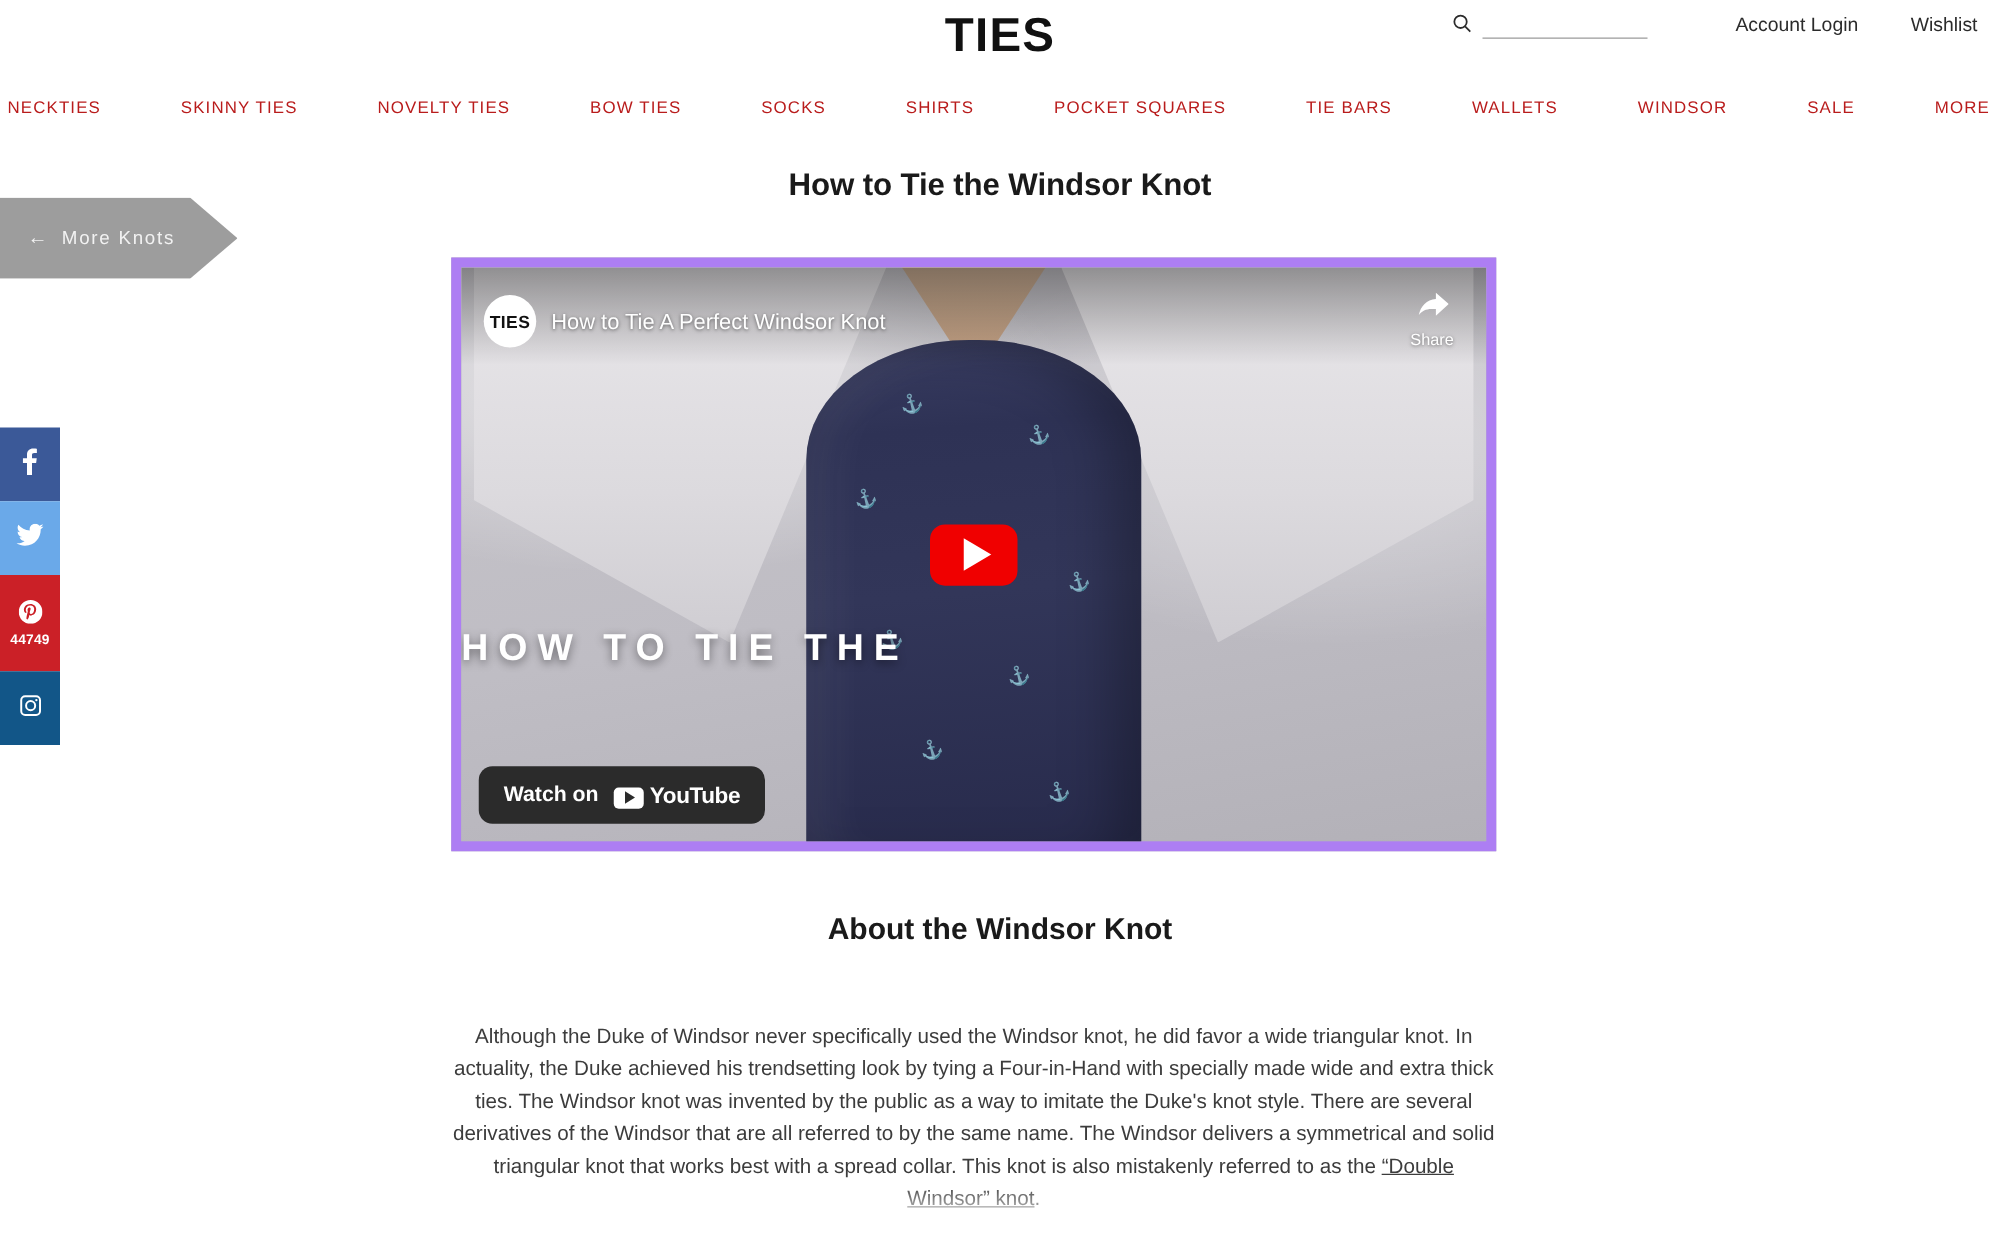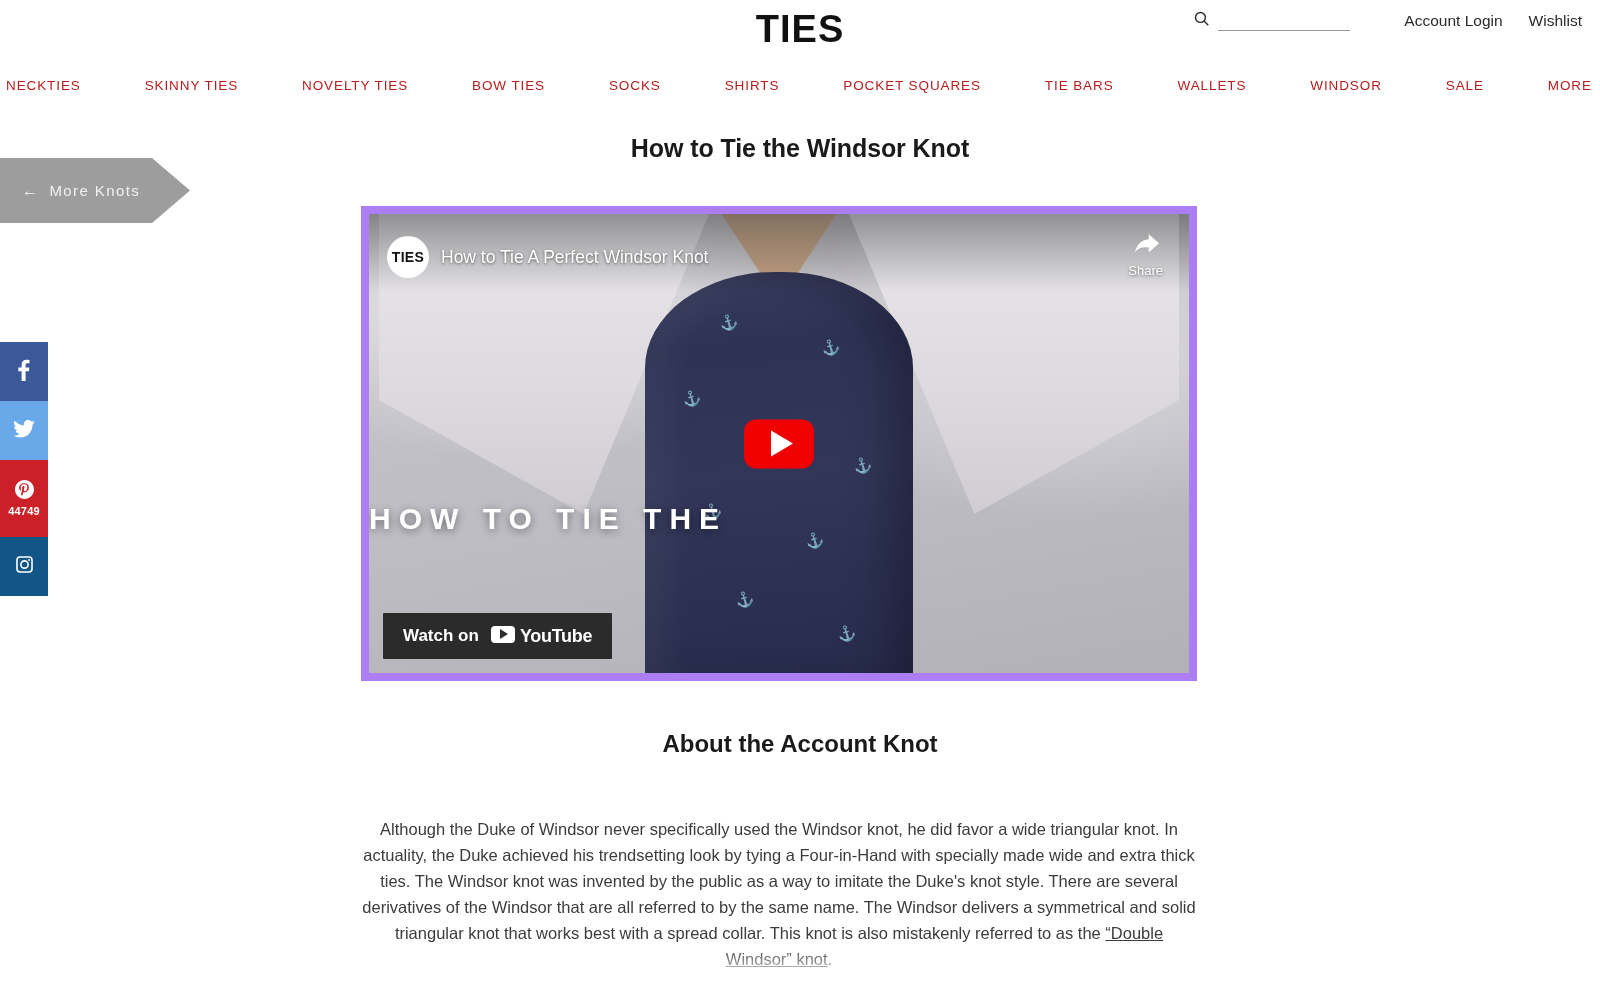--- a/index.html
+++ b/index.html
@@ -26,21 +26,21 @@
     letter-spacing: 1px;
     color: #111111;
     font-family: "Liberation Sans", sans-serif;
   }
   .header-right {
     position: absolute;
     right: 18px;
     top: 10px;
     display: flex;
     align-items: center;
-    gap: 0px;
+    gap: 16px;
   }
   .search-wrap {
     display: flex;
     align-items: center;
     gap: 8px;
     margin-right: 28px;
   }
   .search-icon { display: block; }
   .search-input {
     width: 132px;
@@ -294,30 +294,30 @@
   .watch-badge {
     position: absolute;
     left: 14px;
     bottom: 14px;
     height: 46px;
     padding: 0 20px;
     background: #2b2b2b;
     display: flex;
     align-items: center;
     gap: 12px;
-    border-radius: 1px;
+    border-radius: 11px;
     cursor: pointer;
     z-index: 7;
   }
   .watch-label {
     color: #ffffff;
     font-size: 17px;
     font-weight: 600;
   }
-  .yt-logo-wrap { display: flex; align-items: flex-start; gap: 5px; }
+  .yt-logo-wrap { display: flex; align-items: flex-end; gap: 5px; }
   .yt-logo-box {
     width: 24px; height: 17px;
     background: #ffffff;
     border-radius: 4px;
     display: flex; align-items: center; justify-content: center;
   }
   .yt-logo-tri {
     width: 0; height: 0;
     border-left: 8px solid #2b2b2b;
     border-top: 5px solid transparent;
@@ -497,19 +497,19 @@
     <span class="watch-label">Watch on</span>
     <span class="yt-logo-wrap">
       <span class="yt-logo-box">
         <span class="yt-logo-tri"></span>
       </span>
       <span class="yt-logo-text">YouTube</span>
     </span>
   </div>
 </div>
 
-<h2 class="about-title">About the Account Knot</h2>
+<h2 class="about-title">About the Windsor Knot</h2>
 
 <p class="body-copy">
   <span>Although the Duke of Windsor never specifically used the Windsor knot, he did favor a wide triangular knot. In actuality, the Duke achieved his trendsetting look by tying a Four-in-Hand with specially made wide and extra thick ties. The Windsor knot was invented by the public as a way to imitate the Duke's knot style. There are several derivatives of the Windsor that are all referred to by the same name. The Windsor delivers a symmetrical and solid triangular knot that works best with a spread collar. This knot is also mistakenly referred to as the </span><a href="#">“Double Windsor” knot</a><span>.</span>
 </p>
 
 <div class="fade-mask"></div>
 
 </body></html>

